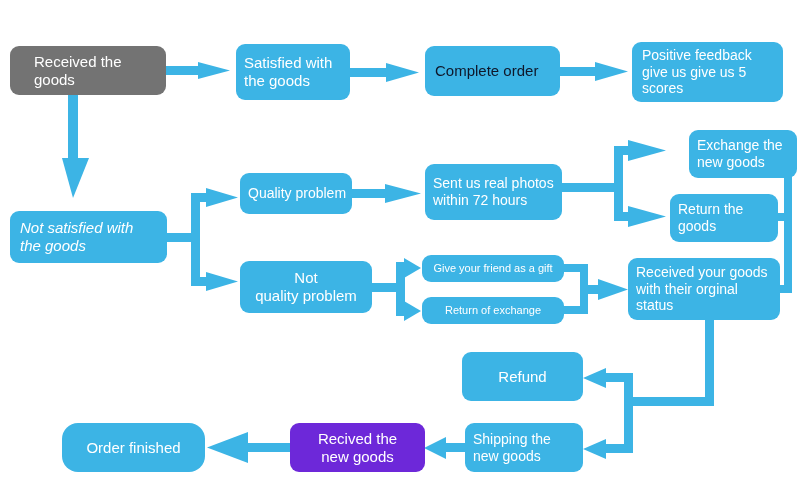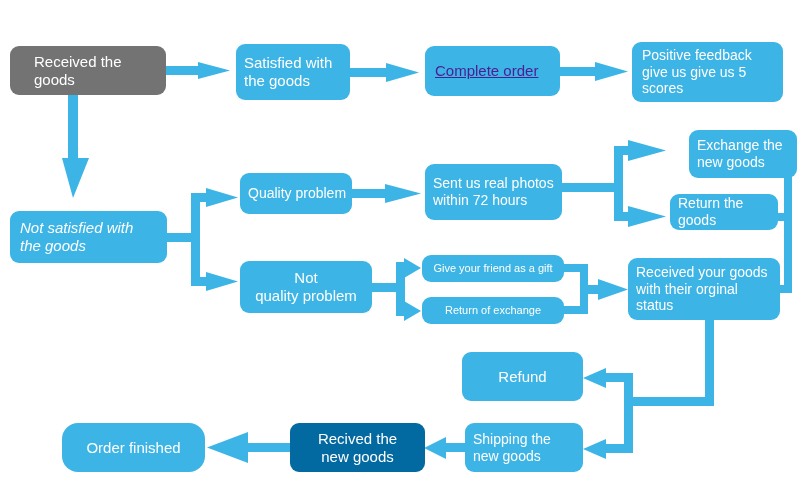--- a/index.html
+++ b/index.html
@@ -143,21 +143,21 @@
   </svg>
 
   <div id="nodes-layer">
       <div class="node-box align-left" style="left: 10px; top: 46px; width: 156px; height: 49px; font-size: 15px; background: #737373; color: rgb(255, 255, 255); border-radius: 9px; padding-left: 24px; padding-right: 4px;">
         <span class="node-label">Received the goods</span>
       </div>
       <div class="node-box align-left" style="left: 236px; top: 44px; width: 114px; height: 56px; font-size: 15px; background: rgb(60, 180, 229); color: rgb(255, 255, 255); border-radius: 9px; padding-left: 8px; padding-right: 4px;">
         <span class="node-label">Satisfied with
 the goods</span>
       </div>
-      <div class="node-box align-left" style="left: 425px; top: 46px; width: 135px; height: 50px; font-size: 15px; background: rgb(60, 180, 229); color: #4c1d95; border-radius: 9px; padding-left: 10px; padding-right: 4px; text-decoration: underline;">
+      <div class="node-box align-left" style="left: 425px; top: 46px; width: 135px; height: 50px; font-size: 15px; background: rgb(60, 180, 229); color: #0f172a; border-radius: 9px; padding-left: 10px; padding-right: 4px;">
         <span class="node-label">Complete order</span>
       </div>
       <div class="node-box align-left" style="left: 632px; top: 42px; width: 151px; height: 60px; font-size: 14px; background: rgb(60, 180, 229); color: rgb(255, 255, 255); border-radius: 9px; padding-left: 10px; padding-right: 4px;">
         <span class="node-label">Positive feedback
 give us give us 5
 scores</span>
       </div>
       <div class="node-box align-left" style="left: 10px; top: 211px; width: 157px; height: 52px; font-size: 15px; background: rgb(60, 180, 229); color: rgb(255, 255, 255); border-radius: 9px; padding-left: 10px; padding-right: 4px; font-style: italic;">
         <span class="node-label">Not satisfied with
 the goods</span>
@@ -166,21 +166,21 @@
         <span class="node-label">Quality problem</span>
       </div>
       <div class="node-box align-left" style="left: 425px; top: 164px; width: 137px; height: 56px; font-size: 14px; background: rgb(60, 180, 229); color: rgb(255, 255, 255); border-radius: 9px; padding-left: 8px; padding-right: 4px;">
         <span class="node-label">Sent us real photos
 within 72 hours</span>
       </div>
       <div class="node-box align-left" style="left: 670px; top: 130px; width: 108px; height: 48px; font-size: 14px; background: rgb(60, 180, 229); color: rgb(255, 255, 255); border-radius: 9px; padding-left: 8px; padding-right: 4px; margin-left: 19px;">
         <span class="node-label">Exchange the
 new goods</span>
       </div>
-      <div class="node-box align-left" style="left: 670px; top: 194px; width: 108px; height: 36px; font-size: 14px; background: rgb(60, 180, 229); color: rgb(255, 255, 255); border-radius: 9px; padding-left: 8px; padding-right: 4px;">
+      <div class="node-box align-left" style="left: 670px; top: 194px; width: 108px; height: 48px; font-size: 14px; background: rgb(60, 180, 229); color: rgb(255, 255, 255); border-radius: 9px; padding-left: 8px; padding-right: 4px;">
         <span class="node-label">Return the
 goods</span>
       </div>
       <div class="node-box align-center" style="left: 240px; top: 261px; width: 132px; height: 52px; font-size: 15px; background: rgb(60, 180, 229); color: rgb(255, 255, 255); border-radius: 9px; padding-left: 4px; padding-right: 4px;">
         <span class="node-label">Not
 quality problem</span>
       </div>
       <div class="node-box align-center" style="left: 422px; top: 255px; width: 142px; height: 27px; font-size: 11px; background: rgb(60, 180, 229); color: rgb(255, 255, 255); border-radius: 9px; padding-left: 4px; padding-right: 4px;">
         <span class="node-label">Give your friend as a gift</span>
       </div>
@@ -192,21 +192,21 @@
 with their orginal
 status</span>
       </div>
       <div class="node-box align-center" style="left: 462px; top: 352px; width: 121px; height: 49px; font-size: 15px; background: rgb(60, 180, 229); color: rgb(255, 255, 255); border-radius: 9px; padding-left: 4px; padding-right: 4px; justify-content: flex-end;">
         <span class="node-label">Refund</span>
       </div>
       <div class="node-box align-left" style="left: 465px; top: 423px; width: 118px; height: 49px; font-size: 14px; background: rgb(60, 180, 229); color: rgb(255, 255, 255); border-radius: 9px; padding-left: 8px; padding-right: 16px;">
         <span class="node-label">Shipping the
 new goods</span>
       </div>
-      <div class="node-box align-center" style="left: 290px; top: 423px; width: 135px; height: 49px; font-size: 15px; background: #0369a1; color: rgb(255, 255, 255); border-radius: 9px; padding-left: 4px; padding-right: 4px;">
+      <div class="node-box align-center" style="left: 290px; top: 423px; width: 135px; height: 49px; font-size: 15px; background: #6d28d9; color: rgb(255, 255, 255); border-radius: 9px; padding-left: 4px; padding-right: 4px;">
         <span class="node-label">Recived the
 new goods</span>
       </div>
       <div class="node-box align-center" style="left: 62px; top: 423px; width: 143px; height: 49px; font-size: 15px; background: rgb(60, 180, 229); color: rgb(255, 255, 255); border-radius: 16px; padding-left: 4px; padding-right: 4px;">
         <span class="node-label">Order finished</span>
       </div>
     </div>
 
 </div>
 

